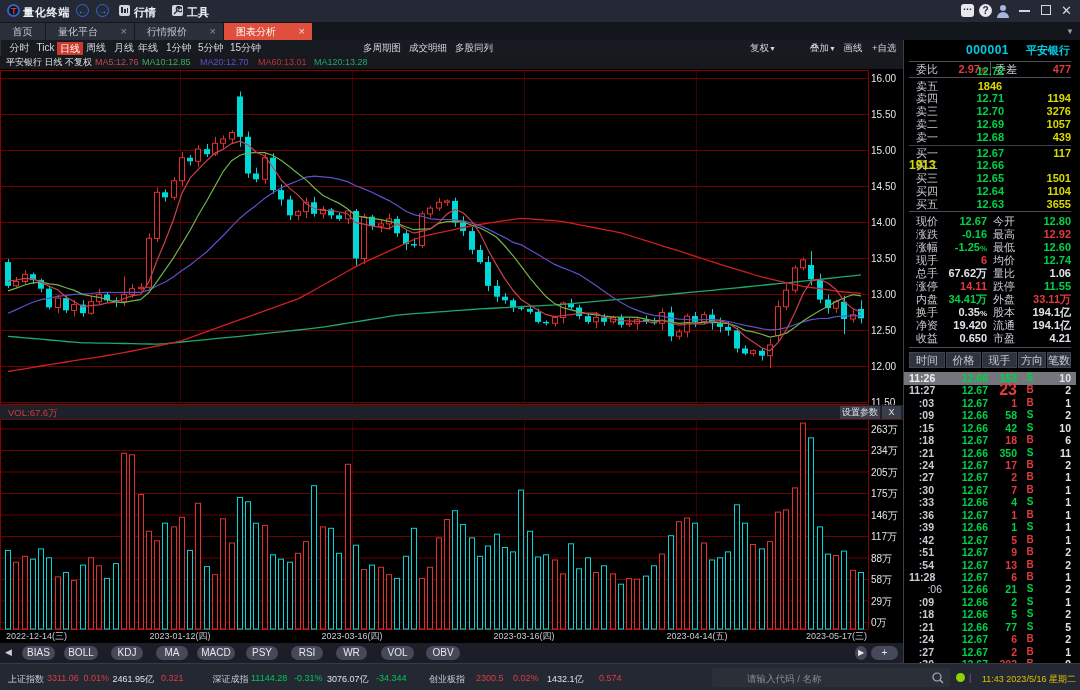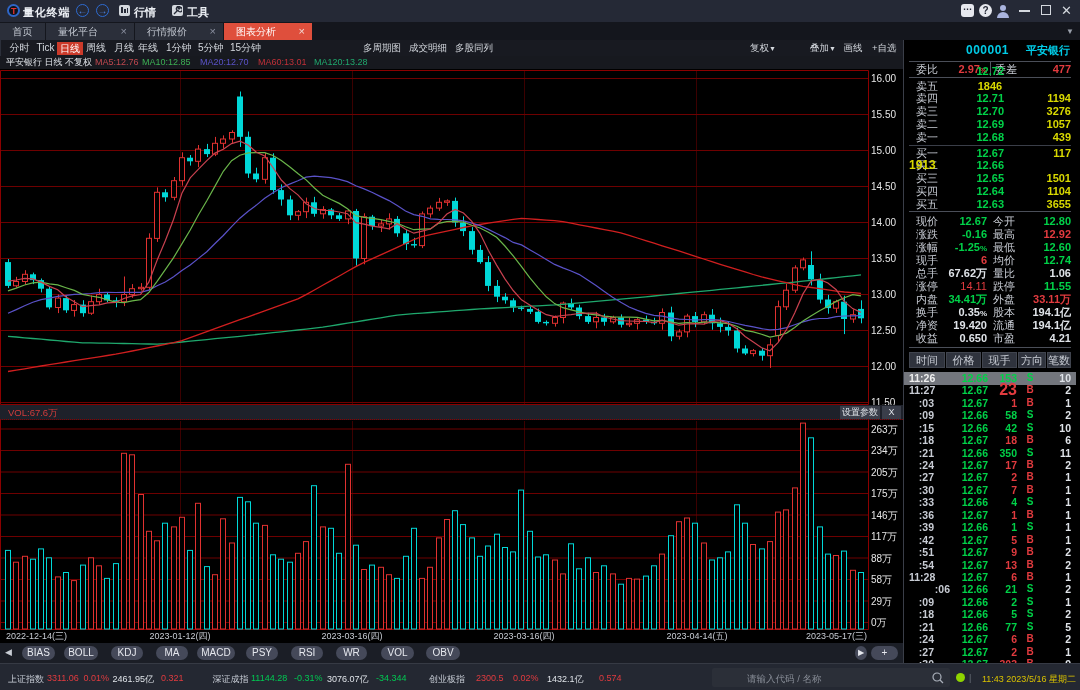--- a/index.html
+++ b/index.html
@@ -545,21 +545,21 @@
       <div style="position:absolute;left:0;top:199.7px;width:162px;text-align:right;font-size:11px;line-height:13px;font-weight:bold;color:#00d148">12.60</div>
       <div style="position:absolute;left:7px;top:212.8px;font-size:11px;line-height:13px;color:#c8ccd4">现手</div>
       <div style="position:absolute;left:0;top:212.8px;width:78px;text-align:right;font-size:11px;line-height:13px;font-weight:bold;color:#e23b3f">6</div>
       <div style="position:absolute;left:84px;top:212.8px;font-size:11px;line-height:13px;color:#c8ccd4">均价</div>
       <div style="position:absolute;left:0;top:212.8px;width:162px;text-align:right;font-size:11px;line-height:13px;font-weight:bold;color:#00d148">12.74</div>
       <div style="position:absolute;left:7px;top:225.9px;font-size:11px;line-height:13px;color:#c8ccd4">总手</div>
       <div style="position:absolute;left:0;top:225.9px;width:78px;text-align:right;font-size:11px;line-height:13px;font-weight:bold;color:#dfe3e8">67.62万</div>
       <div style="position:absolute;left:84px;top:225.9px;font-size:11px;line-height:13px;color:#c8ccd4">量比</div>
       <div style="position:absolute;left:0;top:225.9px;width:162px;text-align:right;font-size:11px;line-height:13px;font-weight:bold;color:#dfe3e8">1.06</div>
       <div style="position:absolute;left:7px;top:239.0px;font-size:11px;line-height:13px;color:#c8ccd4">涨停</div>
-      <div style="position:absolute;left:0;top:239.0px;width:78px;text-align:right;font-size:11px;line-height:13px;font-weight:normal;color:#e23b3f">14.11</div>
+      <div style="position:absolute;left:0;top:239.0px;width:78px;text-align:right;font-size:11px;line-height:13px;font-weight:bold;color:#e23b3f">14.11</div>
       <div style="position:absolute;left:84px;top:239.0px;font-size:11px;line-height:13px;color:#c8ccd4">跌停</div>
       <div style="position:absolute;left:0;top:239.0px;width:162px;text-align:right;font-size:11px;line-height:13px;font-weight:bold;color:#00d148">11.55</div>
       <div style="position:absolute;left:7px;top:252.1px;font-size:11px;line-height:13px;color:#c8ccd4">内盘</div>
       <div style="position:absolute;left:0;top:252.1px;width:78px;text-align:right;font-size:11px;line-height:13px;font-weight:bold;color:#00d148">34.41万</div>
       <div style="position:absolute;left:84px;top:252.1px;font-size:11px;line-height:13px;color:#c8ccd4">外盘</div>
       <div style="position:absolute;left:0;top:252.1px;width:162px;text-align:right;font-size:11px;line-height:13px;font-weight:bold;color:#e23b3f">33.11万</div>
       <div style="position:absolute;left:7px;top:265.2px;font-size:11px;line-height:13px;color:#c8ccd4">换手</div>
       <div style="position:absolute;left:0;top:265.2px;width:78px;text-align:right;font-size:11px;line-height:13px;font-weight:bold;color:#dfe3e8">0.35<s>%</s></div>
       <div style="position:absolute;left:84px;top:265.2px;font-size:11px;line-height:13px;color:#c8ccd4">股本</div>
       <div style="position:absolute;left:0;top:265.2px;width:162px;text-align:right;font-size:11px;line-height:13px;font-weight:bold;color:#dfe3e8">194.1亿</div>
@@ -656,21 +656,21 @@
       <div style="position:absolute;left:0;top:517.5px;width:25px;text-align:right;font-size:10.5px;line-height:12.4px;font-weight:bold;color:#c8ccd4">:54</div>
       <div style="position:absolute;left:0;top:517.5px;width:79px;text-align:right;font-size:10.5px;line-height:12.4px;font-weight:bold;color:#00d148">12.67</div>
       <div style="position:absolute;left:0;top:517.5px;width:108px;text-align:right;font-size:10.5px;line-height:12.4px;font-weight:bold;color:#e23b3f">13</div>
       <div style="position:absolute;left:115px;top:517.5px;width:12px;text-align:center;font-size:10px;line-height:12.4px;font-weight:bold;color:#e23b3f">B</div>
       <div style="position:absolute;left:0;top:517.5px;width:162px;text-align:right;font-size:10.5px;line-height:12.4px;font-weight:bold;color:#dfe3e8">2</div>
       <div style="position:absolute;left:0;top:529.9px;width:25px;text-align:right;font-size:10.5px;line-height:12.4px;font-weight:bold;color:#c8ccd4">11:28</div>
       <div style="position:absolute;left:0;top:529.9px;width:79px;text-align:right;font-size:10.5px;line-height:12.4px;font-weight:bold;color:#00d148">12.67</div>
       <div style="position:absolute;left:0;top:529.9px;width:108px;text-align:right;font-size:10.5px;line-height:12.4px;font-weight:bold;color:#e23b3f">6</div>
       <div style="position:absolute;left:115px;top:529.9px;width:12px;text-align:center;font-size:10px;line-height:12.4px;font-weight:bold;color:#e23b3f">B</div>
       <div style="position:absolute;left:0;top:529.9px;width:162px;text-align:right;font-size:10.5px;line-height:12.4px;font-weight:bold;color:#dfe3e8">1</div>
-      <div style="position:absolute;left:16px;top:542.3px;width:25px;text-align:right;font-size:10.5px;line-height:12.4px;font-weight:bold;color:#c8ccd4">:06</div>
+      <div style="position:absolute;left:8px;top:542.3px;width:25px;text-align:right;font-size:10.5px;line-height:12.4px;font-weight:normal;color:#c8ccd4">:06</div>
       <div style="position:absolute;left:0;top:542.3px;width:79px;text-align:right;font-size:10.5px;line-height:12.4px;font-weight:bold;color:#00d148">12.66</div>
       <div style="position:absolute;left:0;top:542.3px;width:108px;text-align:right;font-size:10.5px;line-height:12.4px;font-weight:bold;color:#00d148">21</div>
       <div style="position:absolute;left:115px;top:542.3px;width:12px;text-align:center;font-size:10px;line-height:12.4px;font-weight:bold;color:#00d148">S</div>
       <div style="position:absolute;left:0;top:542.3px;width:162px;text-align:right;font-size:10.5px;line-height:12.4px;font-weight:bold;color:#dfe3e8">2</div>
       <div style="position:absolute;left:0;top:554.7px;width:25px;text-align:right;font-size:10.5px;line-height:12.4px;font-weight:bold;color:#c8ccd4">:09</div>
       <div style="position:absolute;left:0;top:554.7px;width:79px;text-align:right;font-size:10.5px;line-height:12.4px;font-weight:bold;color:#00d148">12.66</div>
       <div style="position:absolute;left:0;top:554.7px;width:108px;text-align:right;font-size:10.5px;line-height:12.4px;font-weight:bold;color:#00d148">2</div>
       <div style="position:absolute;left:115px;top:554.7px;width:12px;text-align:center;font-size:10px;line-height:12.4px;font-weight:bold;color:#00d148">S</div>
       <div style="position:absolute;left:0;top:554.7px;width:162px;text-align:right;font-size:10.5px;line-height:12.4px;font-weight:bold;color:#dfe3e8">1</div>
       <div style="position:absolute;left:0;top:567.2px;width:25px;text-align:right;font-size:10.5px;line-height:12.4px;font-weight:bold;color:#c8ccd4">:18</div>

